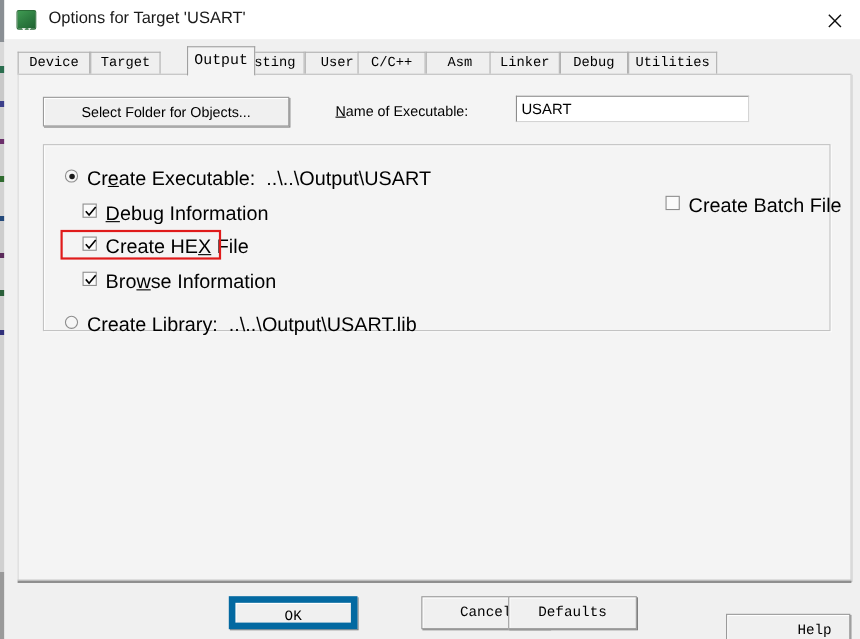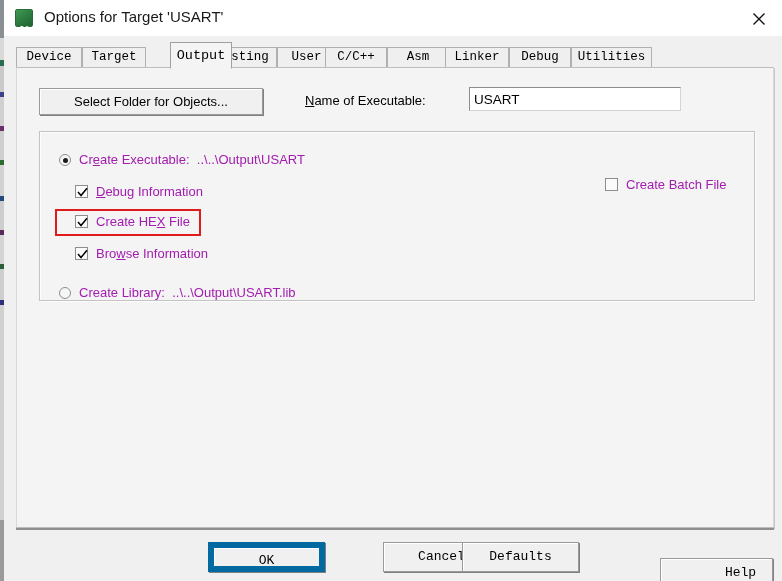--- a/index.html
+++ b/index.html
@@ -226,22 +226,22 @@
     border: 1px solid #8d8d8d;
     box-sizing: border-box;
   }
   .checkbox.checked svg {
     position: absolute;
     left: 1px; top: 1px;
   }
   .ctl-label {
     position: absolute;
     left: 20px; top: 0;
-    font-size: 13px;
-    color: #a21caf;
+    font-size: 18px;
+    color: #000000;
     white-space: nowrap;
   }
   .check-row .ctl-label { left: 21px; }
 
   .highlight-box {
     position: absolute;
     box-sizing: border-box;
     border: 2px solid #e01b1b;
     pointer-events: none;
   }

